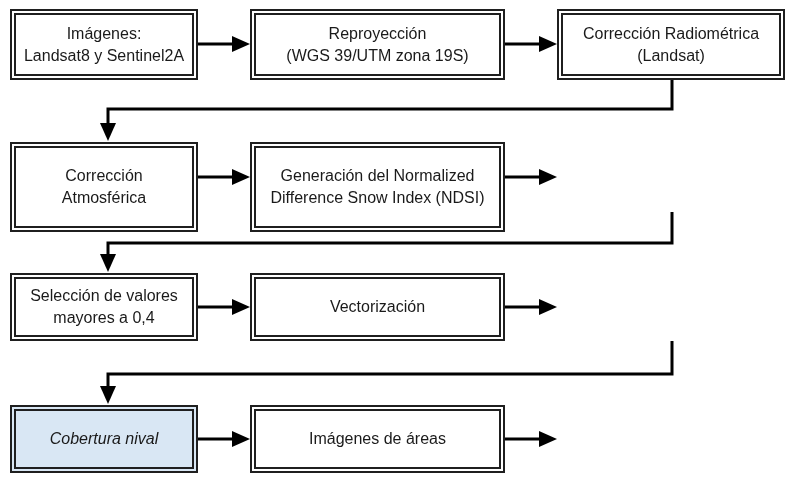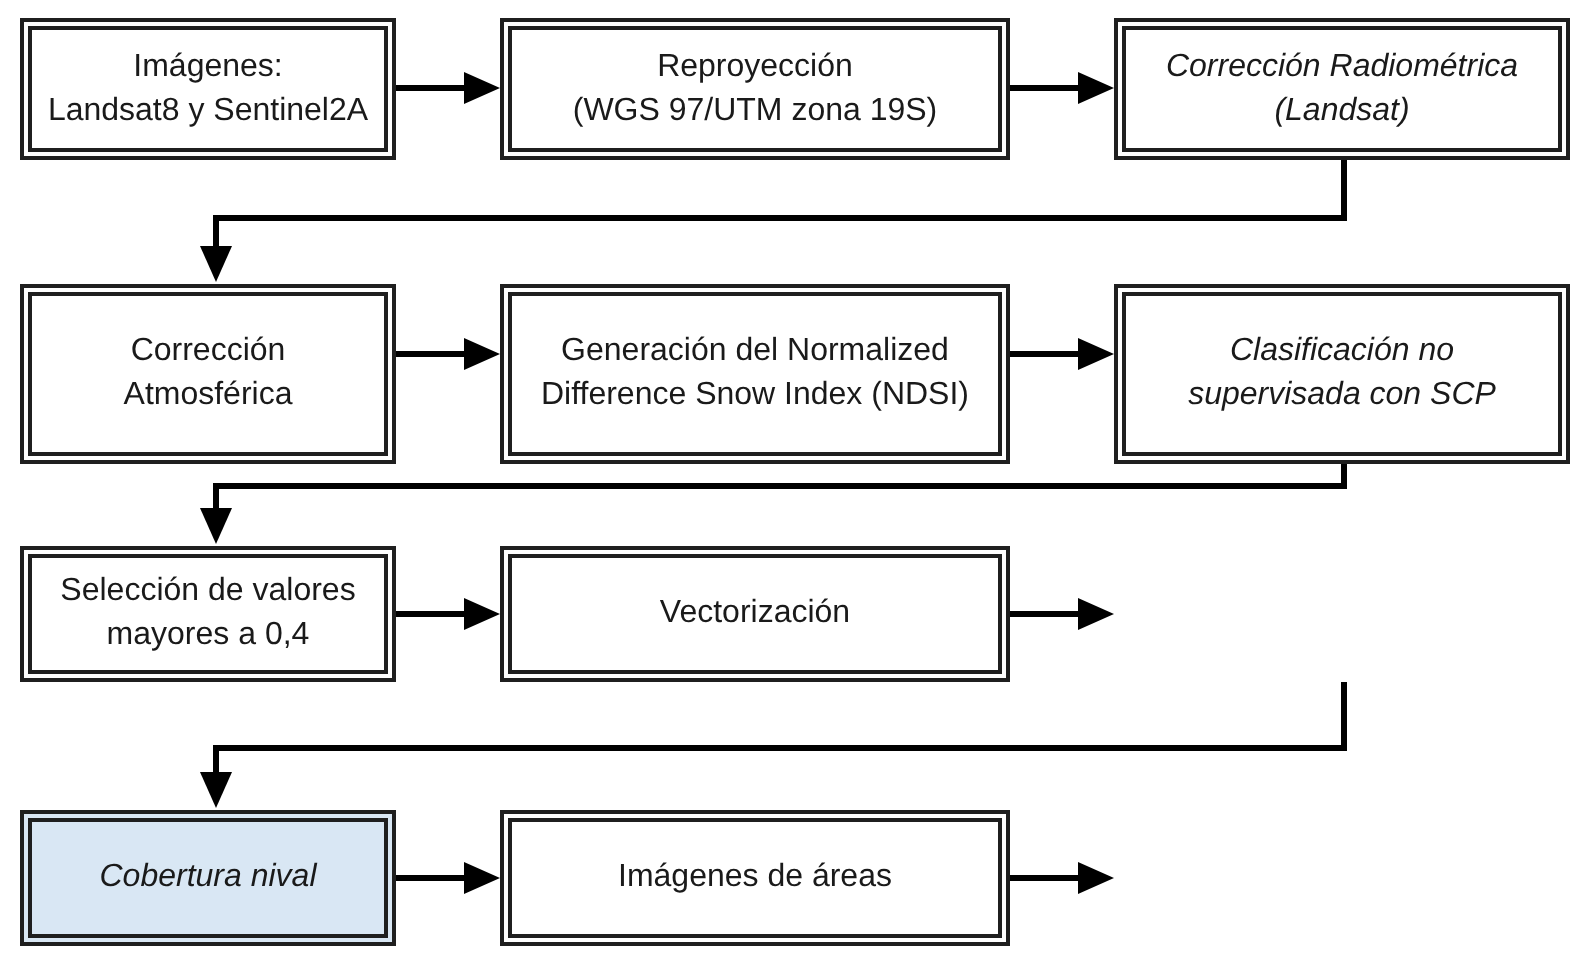--- a/index.html
+++ b/index.html
@@ -16,21 +16,21 @@
     box-sizing:border-box; width:100%; height:100%;
     border:2px solid #1f1f1f; background:#ffffff;
     display:flex; align-items:center; justify-content:center;
     text-align:center; white-space:pre-line;
     font-size:16px; line-height:22px; color:#1a1a1a;
   }
   .node.highlight, .node.highlight .node-inner { background:var(--highlight-fill,#d9e7f4);font-style:italic; }
   
   .c1 { left:10px;  width:188px; }
   .c2 { left:250px; width:255px; }
-  .c3 { left:557px; width:228px;font-style:italic; }
+  .c3 { left:557px; width:228px; }
   
   .r1 { top:9px;   height:71px; }
   .r2 { top:142px; height:90px; }
   .r3 { top:273px; height:68px; }
   .r4 { top:405px; height:68px; }
 </style>
 </head>
 <body>
 
 <div id="canvas">
@@ -90,38 +90,34 @@
       </g>
     </g>
   </svg>
 
   <div class="node c1 r1">
     <div class="node-inner">Imágenes:
 Landsat8 y Sentinel2A</div>
   </div>
   <div class="node c2 r1">
     <div class="node-inner">Reproyección
-(WGS 97/UTM zona 19S)</div>
+(WGS 39/UTM zona 19S)</div>
   </div>
   <div class="node c3 r1">
     <div class="node-inner">Corrección Radiométrica
 (Landsat)</div>
   </div>
 
   <div class="node c1 r2">
     <div class="node-inner">Corrección
 Atmosférica</div>
   </div>
   <div class="node c2 r2">
     <div class="node-inner">Generación del Normalized
 Difference Snow Index (NDSI)</div>
-  </div>
-  <div class="node c3 r2">
-    <div class="node-inner">Clasificación no
-supervisada con SCP</div>
   </div>
 
   <div class="node c1 r3">
     <div class="node-inner">Selección de valores
 mayores a 0,4</div>
   </div>
   <div class="node c2 r3">
     <div class="node-inner">Vectorización</div>
   </div>
 

